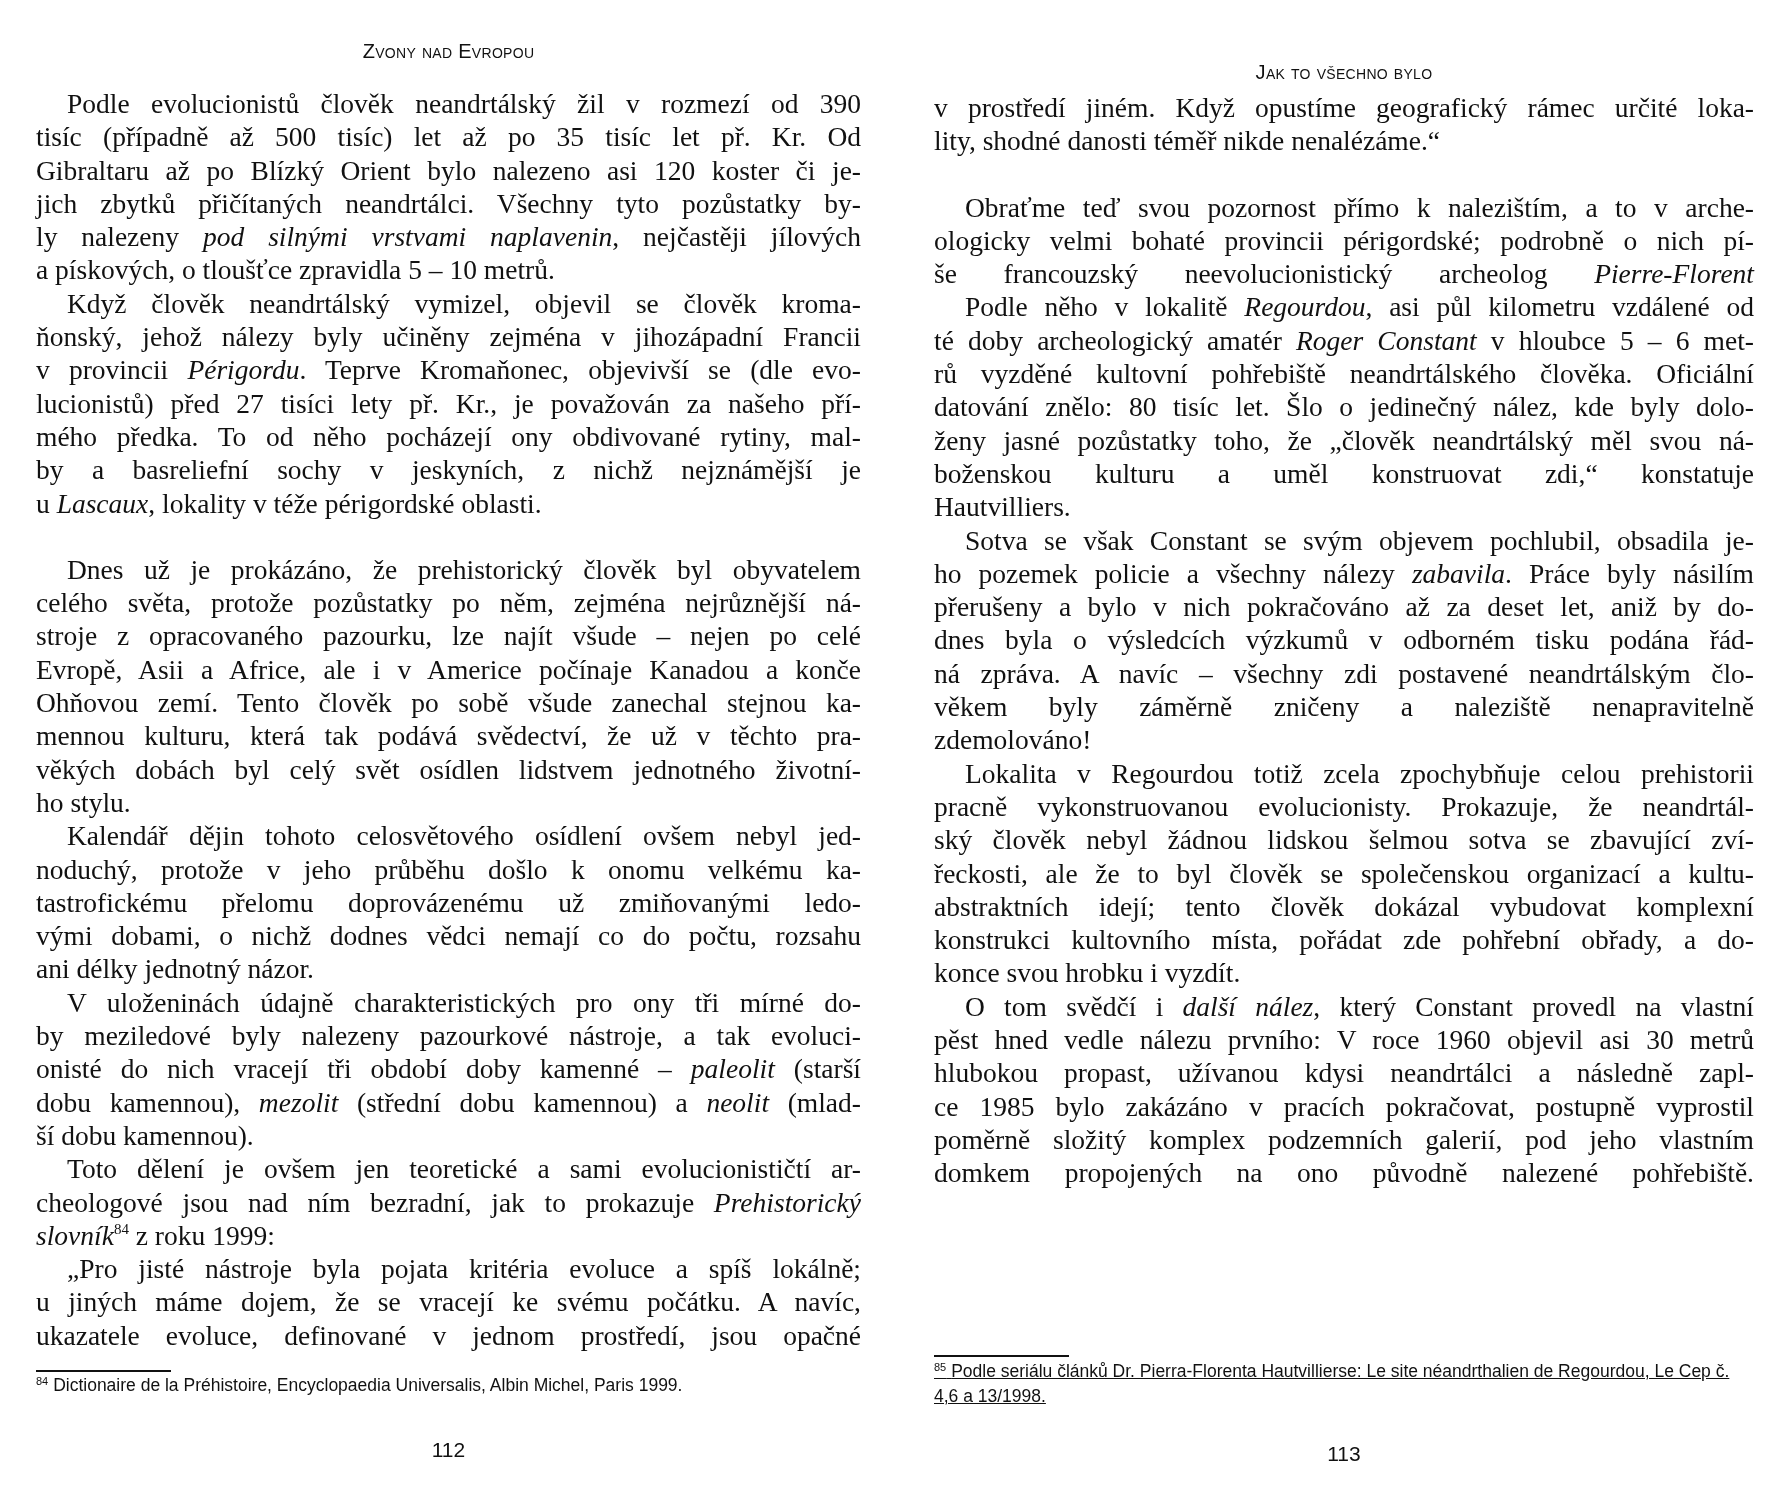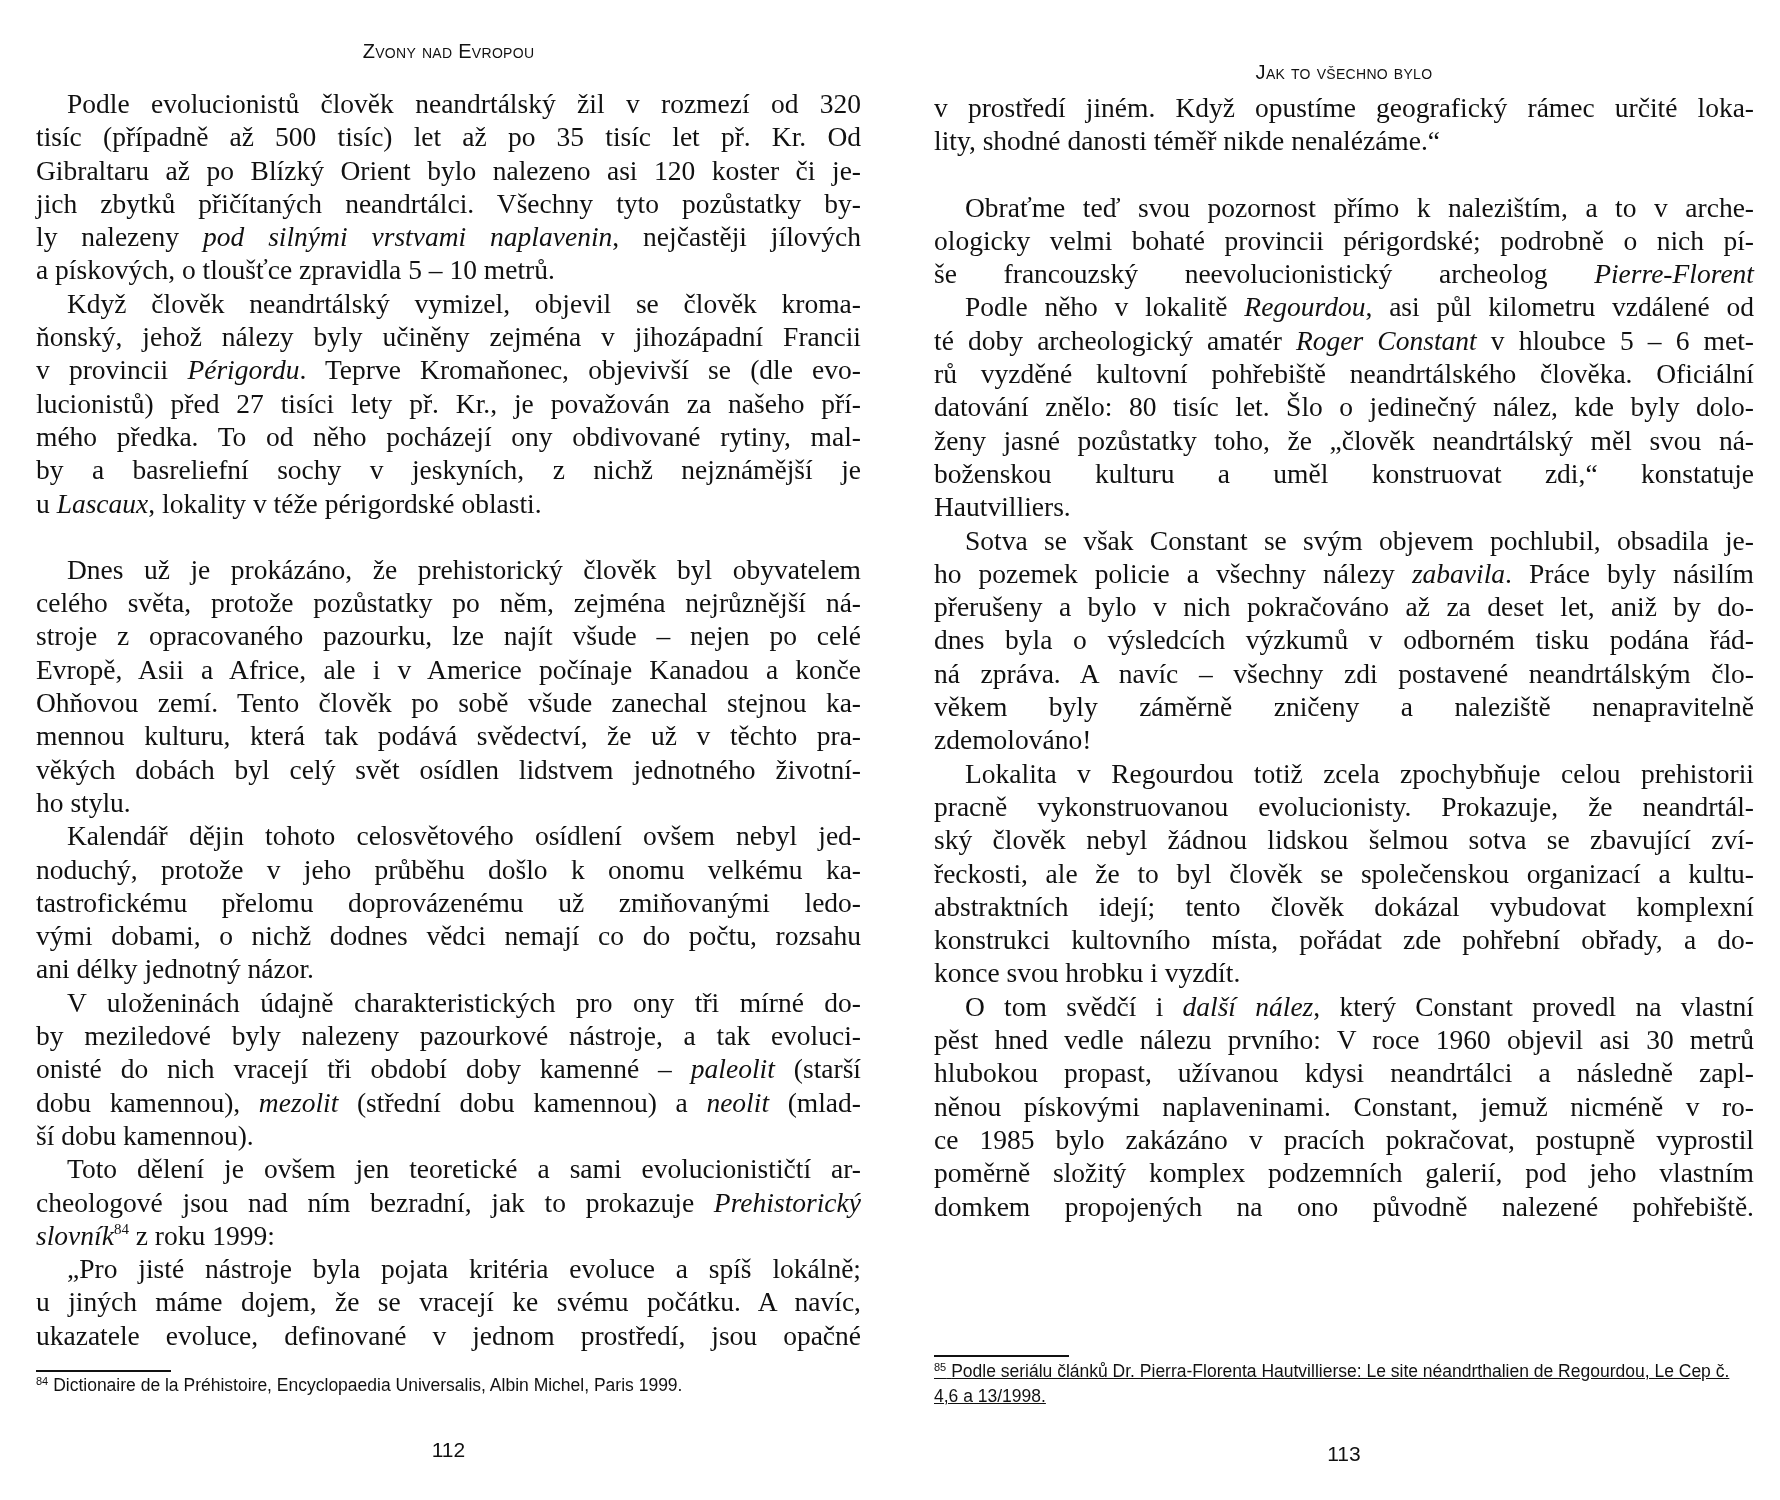--- a/index.html
+++ b/index.html
@@ -53,21 +53,21 @@
     }
     #left-page .page-number  { top: 1438px; }
     #right-page .page-number { top: 1442px; }
   </style>
 </head>
 <body>
 
 <div class="page" id="left-page">
   <div class="running-head">Zvony nad Evropou</div>
   <div class="body-text">
-      <span class="line indent"><span>Podle evolucionistů člověk neandrtálský žil v rozmezí od 320</span></span>
+      <span class="line indent"><span>Podle evolucionistů člověk neandrtálský žil v rozmezí od 390</span></span>
       <span class="line"><span>tisíc (případně až 500 tisíc) let až po 35 tisíc let př. Kr. Od</span></span>
       <span class="line"><span>Gibraltaru až po Blízký Orient bylo nalezeno asi 120 koster či je-</span></span>
       <span class="line"><span>jich zbytků přičítaných neandrtálci. Všechny tyto pozůstatky by-</span></span>
       <span class="line"><span>ly nalezeny </span><span class="it">pod silnými vrstvami naplavenin</span><span>, nejčastěji jílových</span></span>
       <span class="line last"><span>a pískových, o tloušťce zpravidla 5 – 10 metrů.</span></span>
       <span class="line indent"><span>Když člověk neandrtálský vymizel, objevil se člověk kroma-</span></span>
       <span class="line"><span>ňonský, jehož nálezy byly učiněny zejména v jihozápadní Francii</span></span>
       <span class="line"><span>v provincii </span><span class="it">Périgordu</span><span>. Teprve Kromaňonec, objevivší se (dle evo-</span></span>
       <span class="line"><span>lucionistů) před 27 tisíci lety př. Kr., je považován za našeho pří-</span></span>
       <span class="line"><span>mého předka. To od něho pocházejí ony obdivované rytiny, mal-</span></span>
@@ -133,21 +133,20 @@
       <span class="line indent"><span>Lokalita v Regourdou totiž zcela zpochybňuje celou prehistorii</span></span>
       <span class="line"><span>pracně vykonstruovanou evolucionisty. Prokazuje, že neandrtál-</span></span>
       <span class="line"><span>ský člověk nebyl žádnou lidskou šelmou sotva se zbavující zví-</span></span>
       <span class="line"><span>řeckosti, ale že to byl člověk se společenskou organizací a kultu-</span></span>
       <span class="line"><span>abstraktních idejí; tento člověk dokázal vybudovat komplexní</span></span>
       <span class="line"><span>konstrukci kultovního místa, pořádat zde pohřební obřady, a do-</span></span>
       <span class="line last"><span>konce svou hrobku i vyzdít.</span></span>
       <span class="line indent"><span>O tom svědčí i </span><span class="it">další nález</span><span>, který Constant provedl na vlastní</span></span>
       <span class="line"><span>pěst hned vedle nálezu prvního: V roce 1960 objevil asi 30 metrů</span></span>
       <span class="line"><span>hlubokou propast, užívanou kdysi neandrtálci a následně zapl-</span></span>
-      <span class="line"><span>něnou pískovými naplaveninami. Constant, jemuž nicméně v ro-</span></span>
       <span class="line"><span>ce 1985 bylo zakázáno v pracích pokračovat, postupně vyprostil</span></span>
       <span class="line"><span>poměrně složitý komplex podzemních galerií, pod jeho vlastním</span></span>
       <span class="line"><span>domkem propojených na ono původně nalezené pohřebiště.</span></span>
     </div>
   <div class="footnote-rule"></div>
   <div class="footnote">
     <sup>85</sup>
     <span>Podle seriálu článků Dr. Pierra-Florenta Hautvillierse: Le site néandrthalien de Regourdou, Le Cep č. 4,6 a 13/1998.</span>
   </div>
   <div class="page-number">113</div>

